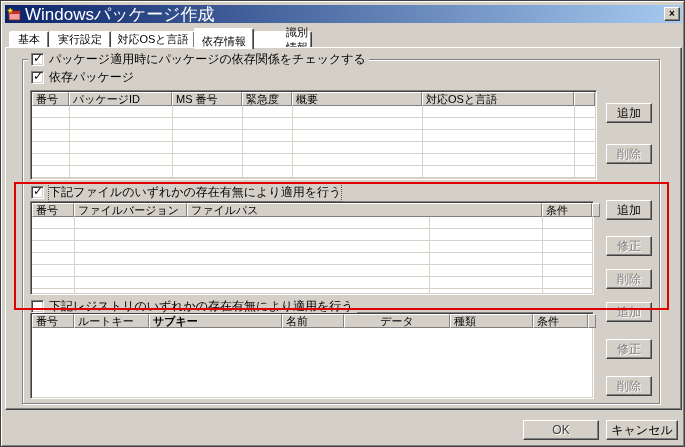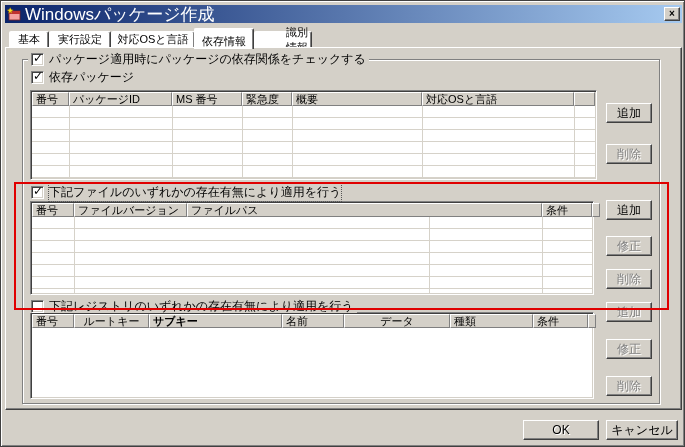--- a/index.html
+++ b/index.html
@@ -39,21 +39,21 @@
   .vsep{position:absolute;top:0;bottom:0;width:1px;background:#d6d2c9;}
   .btn95{position:absolute;width:46px;height:20px;background:#d4d0c8;
     border:1px solid;border-color:#fff #404040 #404040 #fff;box-shadow:inset -1px -1px 0 #808080;
     font-size:12px;display:flex;align-items:center;justify-content:center;padding:0;}
   .btn95.disabled{color:#808080;text-shadow:1px 1px 0 #fff;}
   .annotation{position:absolute;left:13px;top:181px;width:655px;height:128px;
     border:2px solid #e00000;z-index:40;pointer-events:none;}
   .footer-btn{position:absolute;height:20px;background:#d4d0c8;border:1px solid;
     border-color:#fff #404040 #404040 #fff;box-shadow:inset -1px -1px 0 #808080;
     font-size:12px;display:flex;align-items:center;justify-content:center;padding:0;}
-  .footer-btn.disabled{color:#000000;text-shadow:1px 1px 0 #fff;}
+  .footer-btn.disabled{color:#404040;text-shadow:1px 1px 0 #fff;}
 </style>
 </head>
 <body>
 
 <div class="dialog">
 
   <div class="titlebar">
     <span style="display:inline-flex;width:14px;height:14px;">
       <svg width="14" height="14" viewBox="0 0 14 14">
         <rect x="2" y="4" width="11" height="9" fill="#f4a0a0" stroke="#802020" stroke-width="0.8"></rect>
@@ -143,21 +143,21 @@
     <button class="btn95 disabled" style="left:600px;top:221px;">削除</button>
 
     <div class="cbrow" style="left:22px;top:251px;">
       <span class="cb"></span>
       <span class="cb-label">下記レジストリのいずれかの存在有無により適用を行う</span>
     </div>
 
     <div class="listbox" style="left:24px;top:264px;width:564px;height:87px;">
       <div class="lhead">
         <div class="hcell" style="width:42px;">番号</div>
-        <div class="hcell" style="width:75px;text-align:center;">ルートキー</div>
+        <div class="hcell" style="width:75px;">ルートキー</div>
         <div class="hcell" style="width:133px;font-weight:bold;">サブキー</div>
         <div class="hcell" style="width:62px;">名前</div>
         <div class="hcell" style="width:106px;text-align:center;">データ</div>
         <div class="hcell" style="width:83px;">種類</div>
         <div class="hcell" style="width:55px;">条件</div>
         <div class="hcell fill"></div>
       </div>
       <div class="lbody"></div>
     </div>
     <button class="btn95 disabled" style="left:600px;top:254px;">追加</button>

